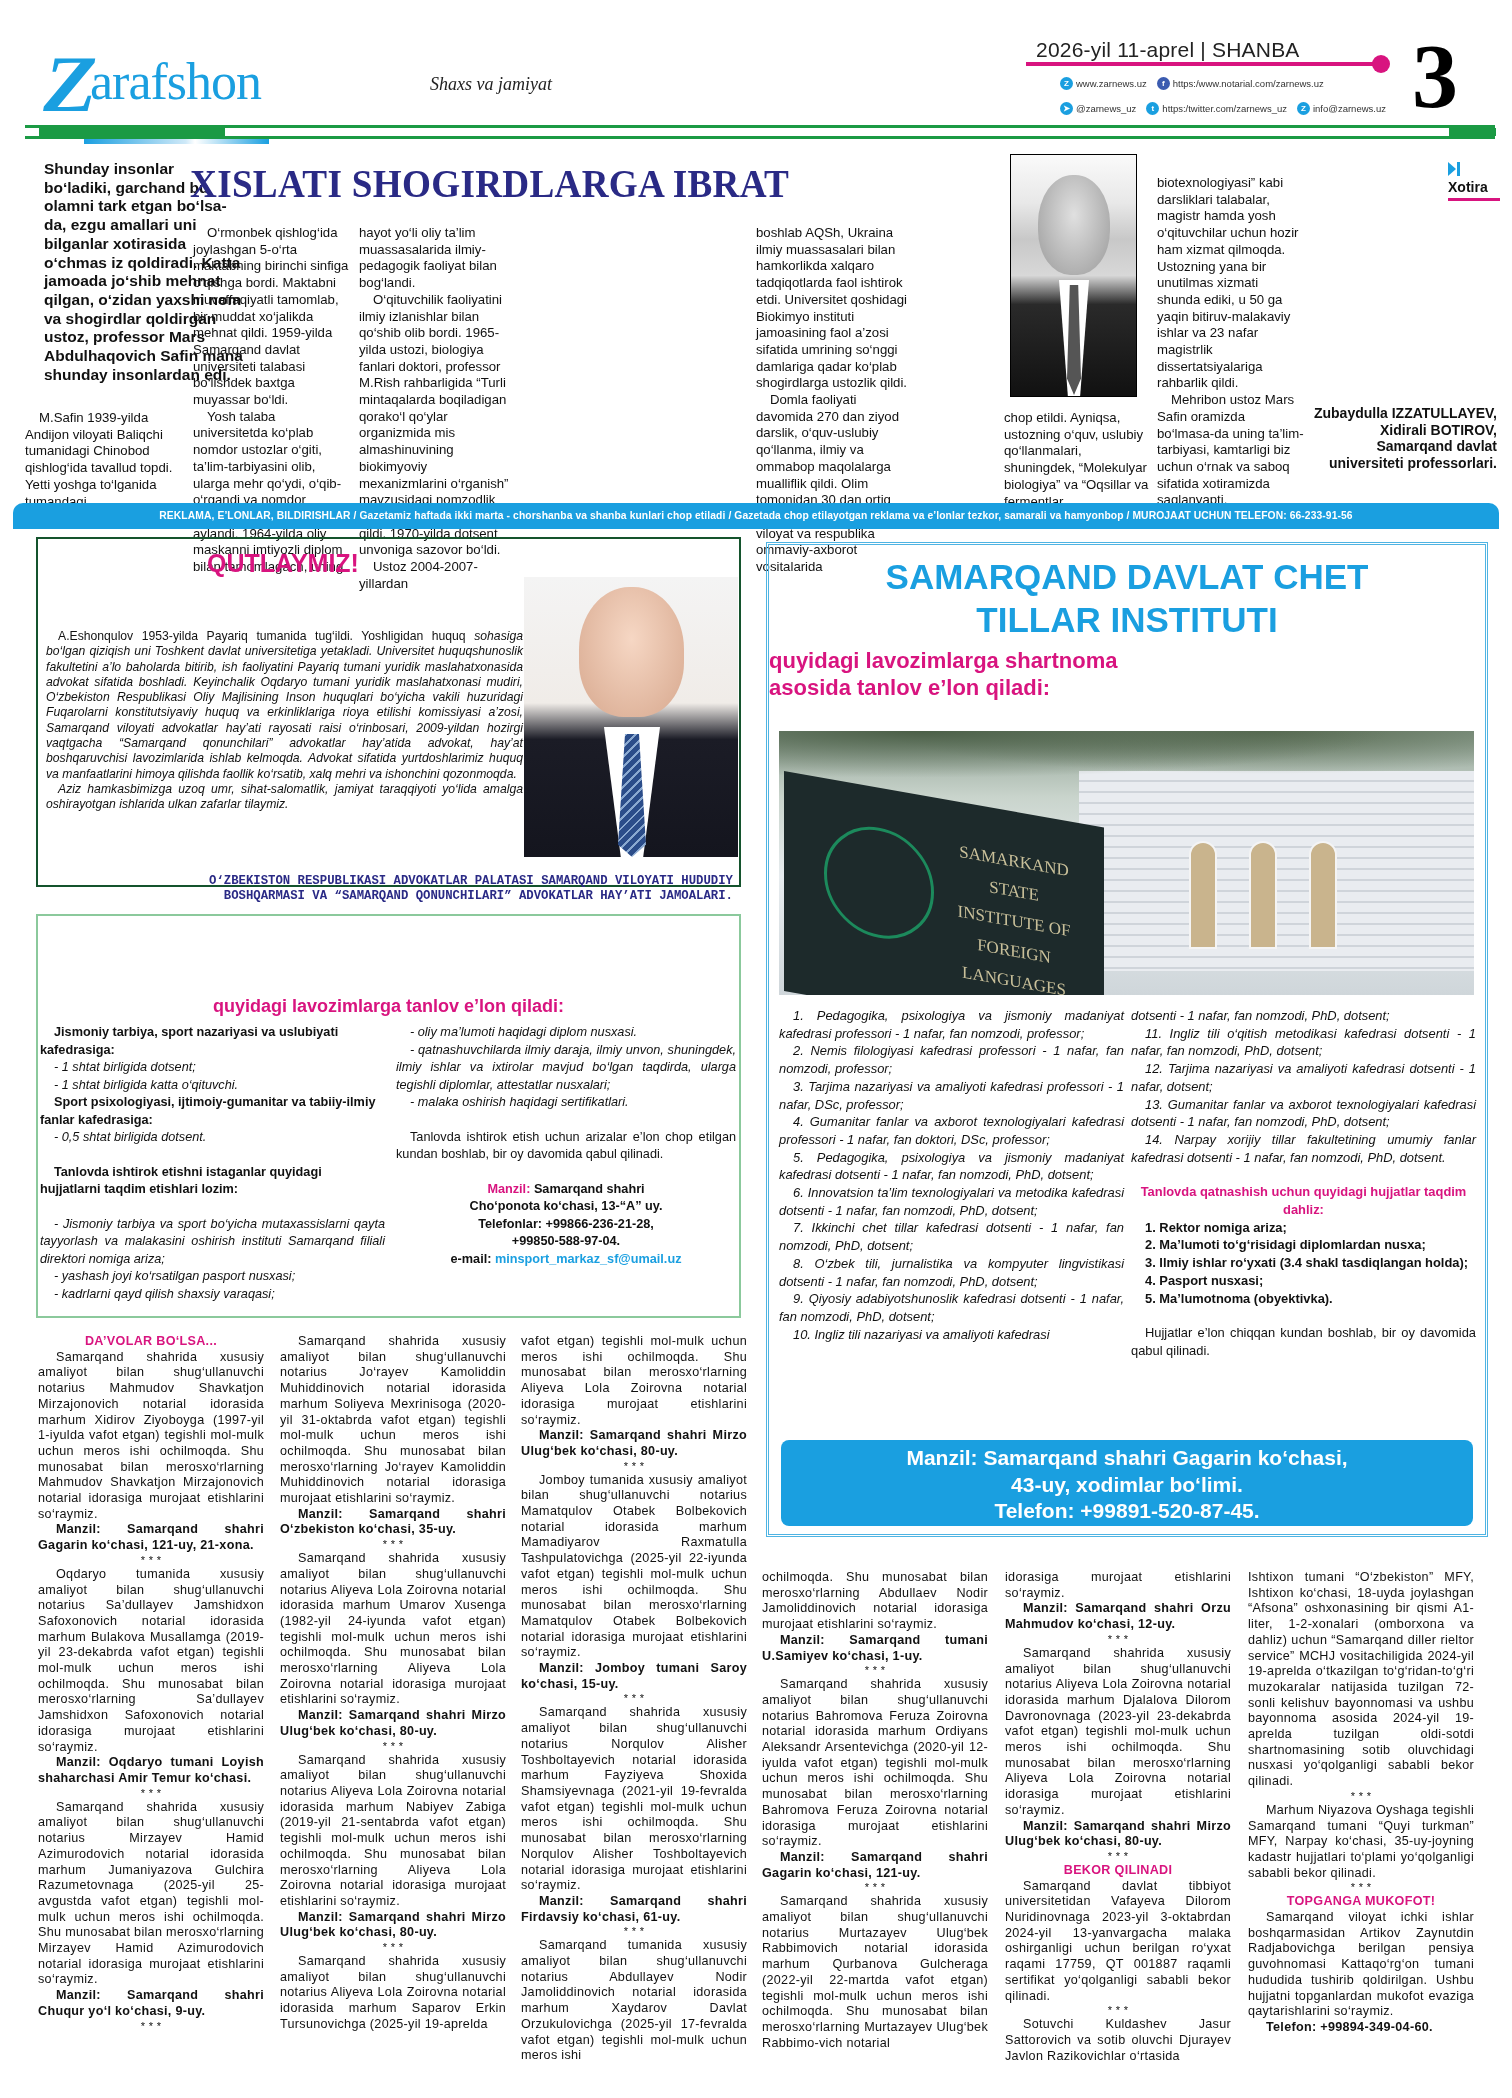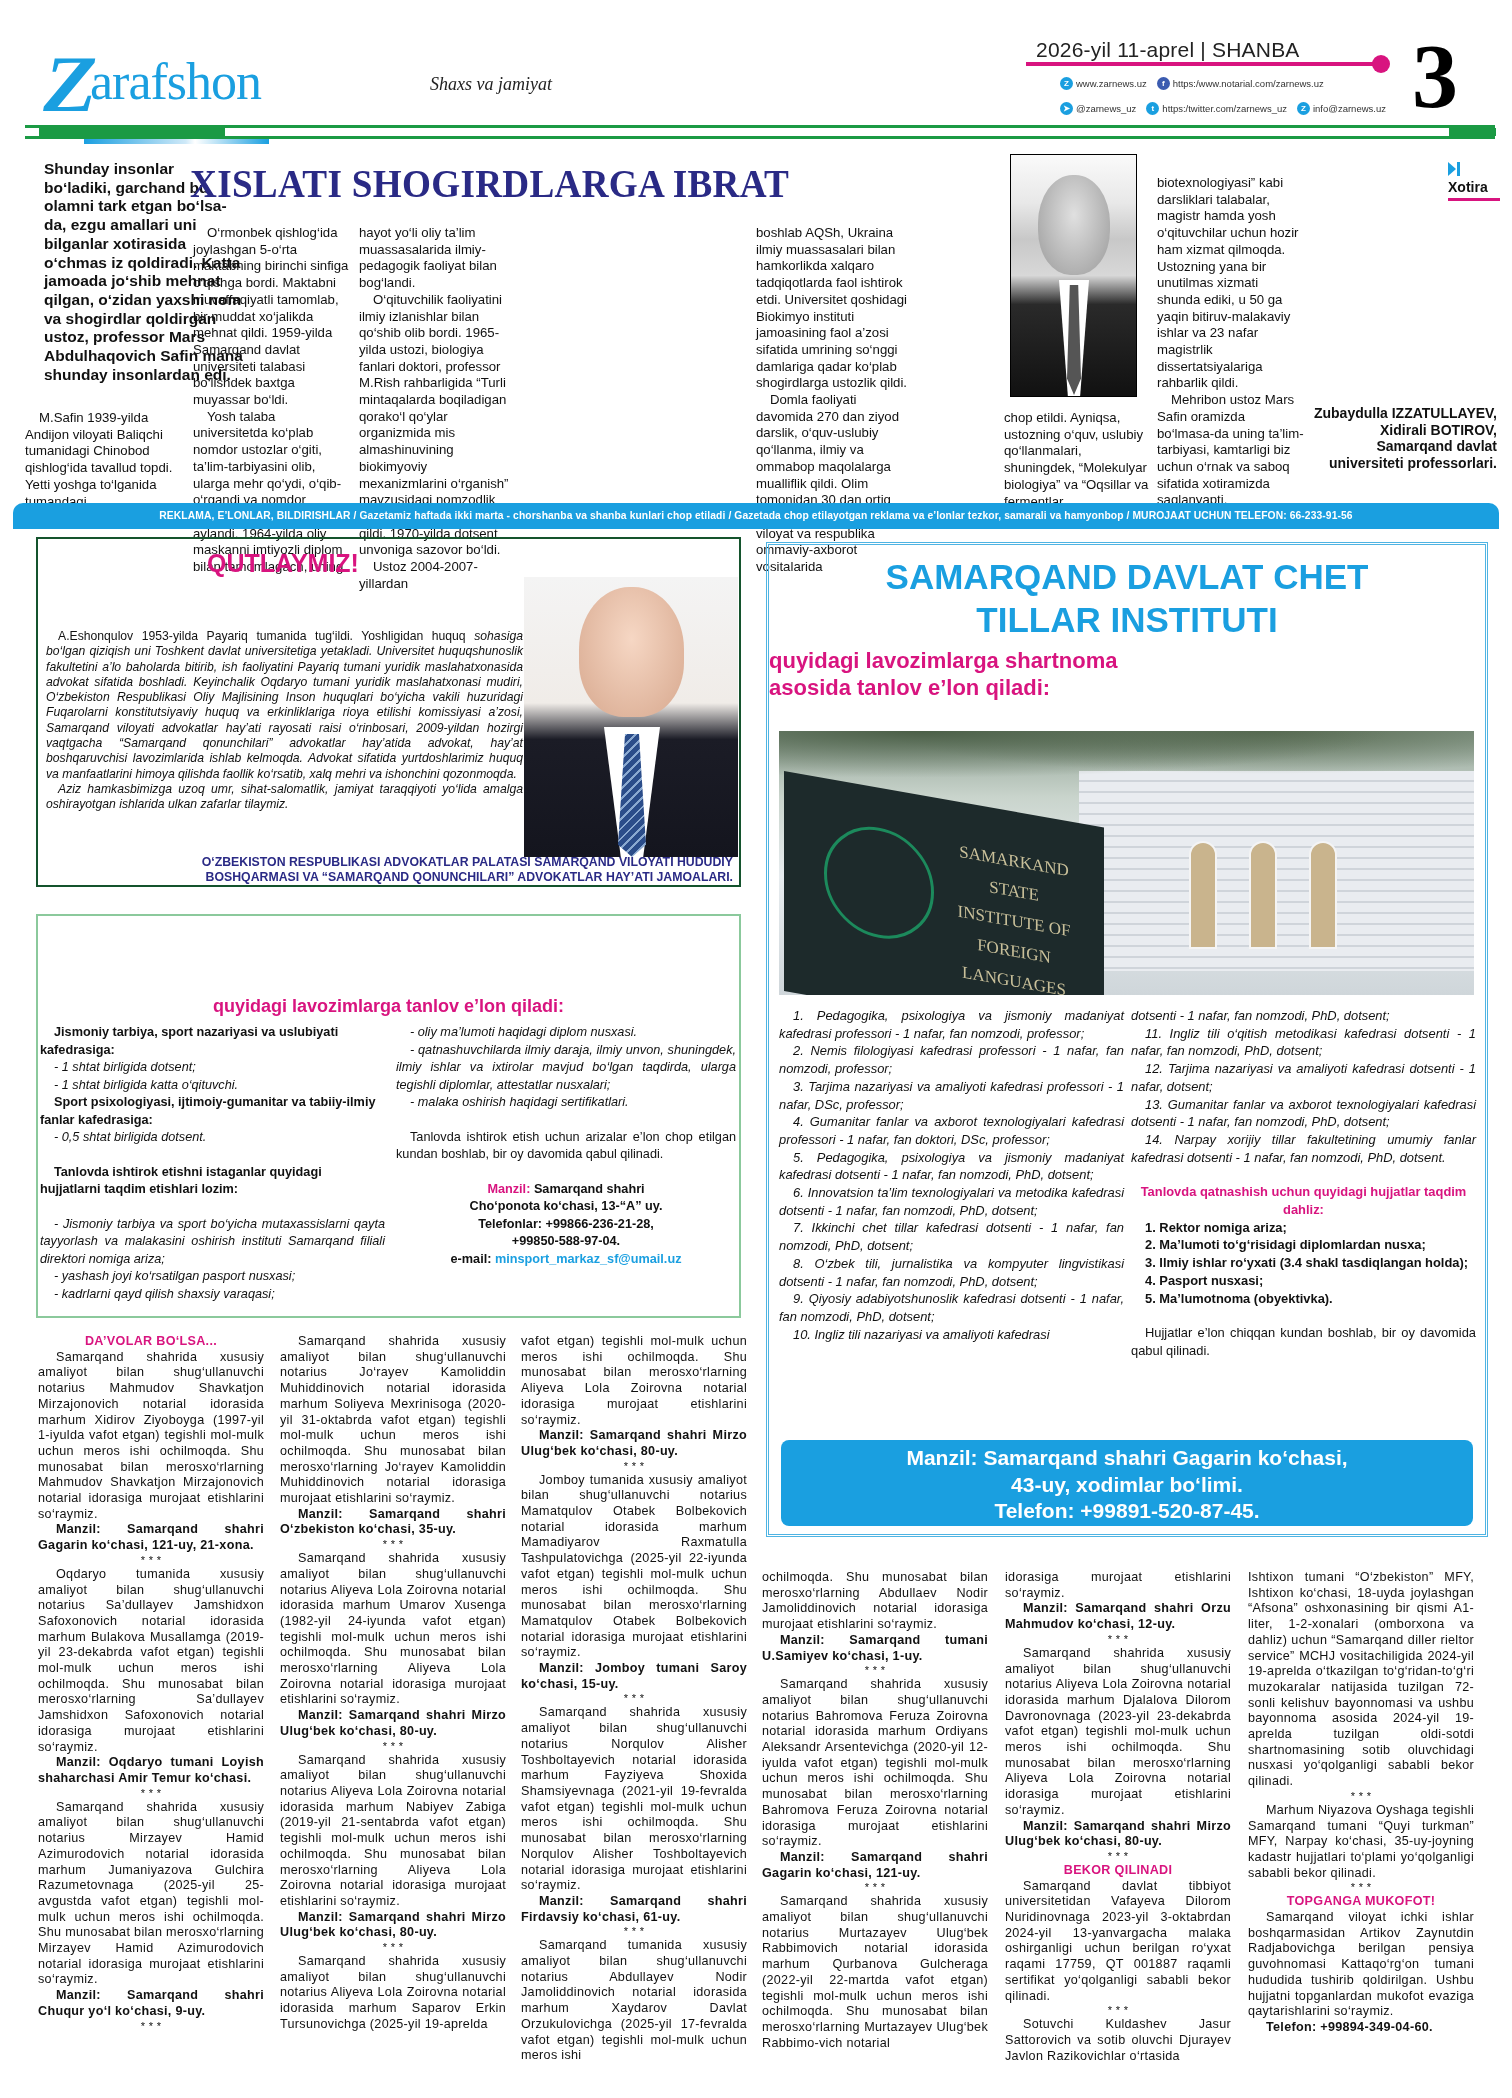--- a/index.html
+++ b/index.html
@@ -56,21 +56,21 @@
   .ad-q .title { position: absolute; left: 0; top: 10px; width: 490px; text-align: center; color: #d8147f; font-weight: bold; font-size: 25px; }
   .ad-q .sub { position: absolute; left: 0; top: 42px; width: 490px; text-align: center; color: #1a9fe0; font-weight: bold; font-size: 16.5px; line-height: 19.5px; }
   .ad-q .body { position: absolute; left: 8px; top: 90px; width: 477px; font-size: 12.2px; line-height: 15.3px; text-align: justify; }
   .ad-q .body .n { font-style: normal; }
   .ad-q .body .i { font-style: italic; }
   .ad-q .body p { text-indent: 12px; }
   .ad-q .photo { position: absolute; left: 486px; top: 38px; width: 214px; height: 280px; background: linear-gradient(180deg, #f4f4f4 0%, #f0ece8 45%, #1b1c26 58%, #14151e 100%); overflow: hidden; }
   .ad-q .photo .face { position: absolute; left: 55px; top: 10px; width: 105px; height: 130px; border-radius: 48% 48% 42% 42%; background: radial-gradient(ellipse at 50% 40%, #f6d7c4, #d7a88e); }
   .ad-q .photo .shirt { position: absolute; left: 80px; top: 150px; width: 56px; height: 130px; background: #fff; clip-path: polygon(0 0,100% 0,70% 100%,30% 100%); }
   .ad-q .photo .tie { position: absolute; left: 94px; top: 157px; width: 28px; height: 123px; background: repeating-linear-gradient(135deg, #2b4d8a 0 5px, #8aa9d0 5px 7px); clip-path: polygon(25% 0,75% 0,100% 90%,50% 100%,0 90%); }
-  .ad-q .sign { position: absolute; right: 6px; top: 316px; width: 640px; text-align: right; color: #2a2a85; font-weight: bold; font-size: 12.3px; line-height: 15px; }
+  .ad-q .sign { position: absolute; right: 6px; top: 335px; width: 640px; text-align: right; color: #2a2a85; font-weight: bold; font-size: 12.3px; line-height: 15px; font-family: Liberation Mono, monospace; }
 
   
   .ad-j { left: 36px; top: 914px; width: 705px; height: 404px; border: 2px solid #8bc99c; }
   .ad-j .title { position: absolute; left: 0; top: 12px; width: 100%; text-align: center; color: #1a9fe0; font-weight: bold; font-size: 19px; line-height: 22px; }
   .ad-j .sub { position: absolute; left: 0; top: 80px; width: 100%; text-align: center; color: #d8147f; font-weight: bold; font-size: 18px; }
   .ad-j .left { position: absolute; left: 2px; top: 106px; width: 345px; font-size: 12.7px; line-height: 17.5px; }
   .ad-j .right { position: absolute; left: 358px; top: 106px; width: 340px; font-size: 12.7px; line-height: 17.5px; text-align: justify; }
   .ad-j .b { font-weight: bold; }
   .ad-j .it { font-style: italic; }
   .ad-j .ind { text-indent: 14px; }

